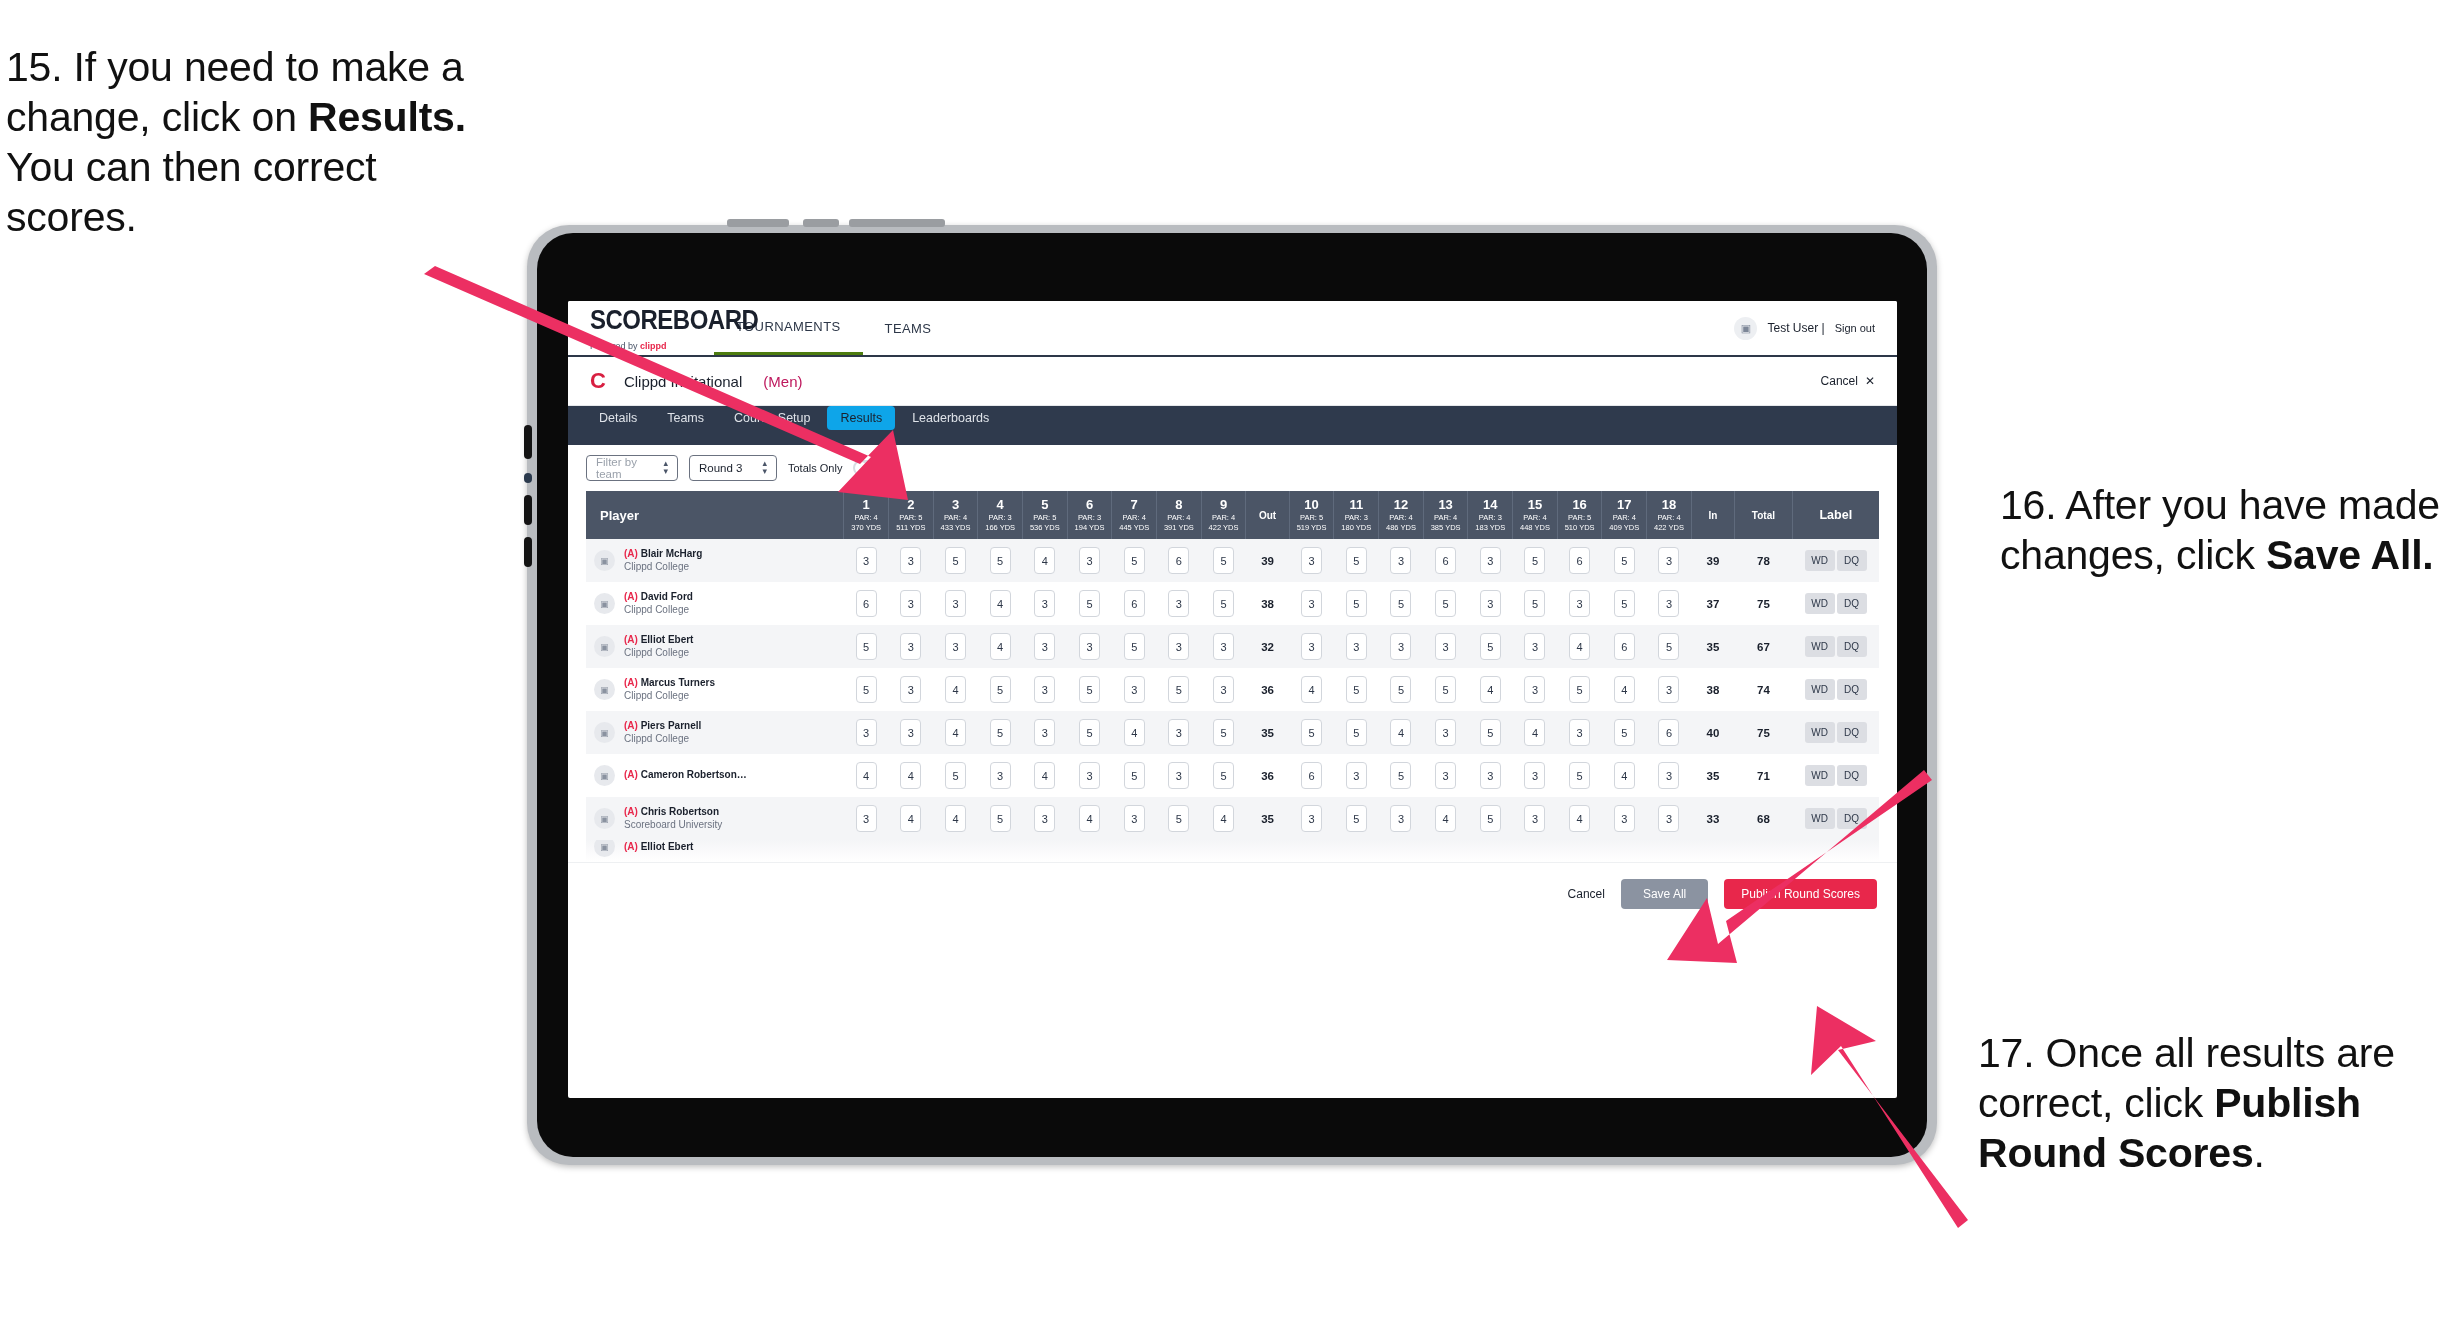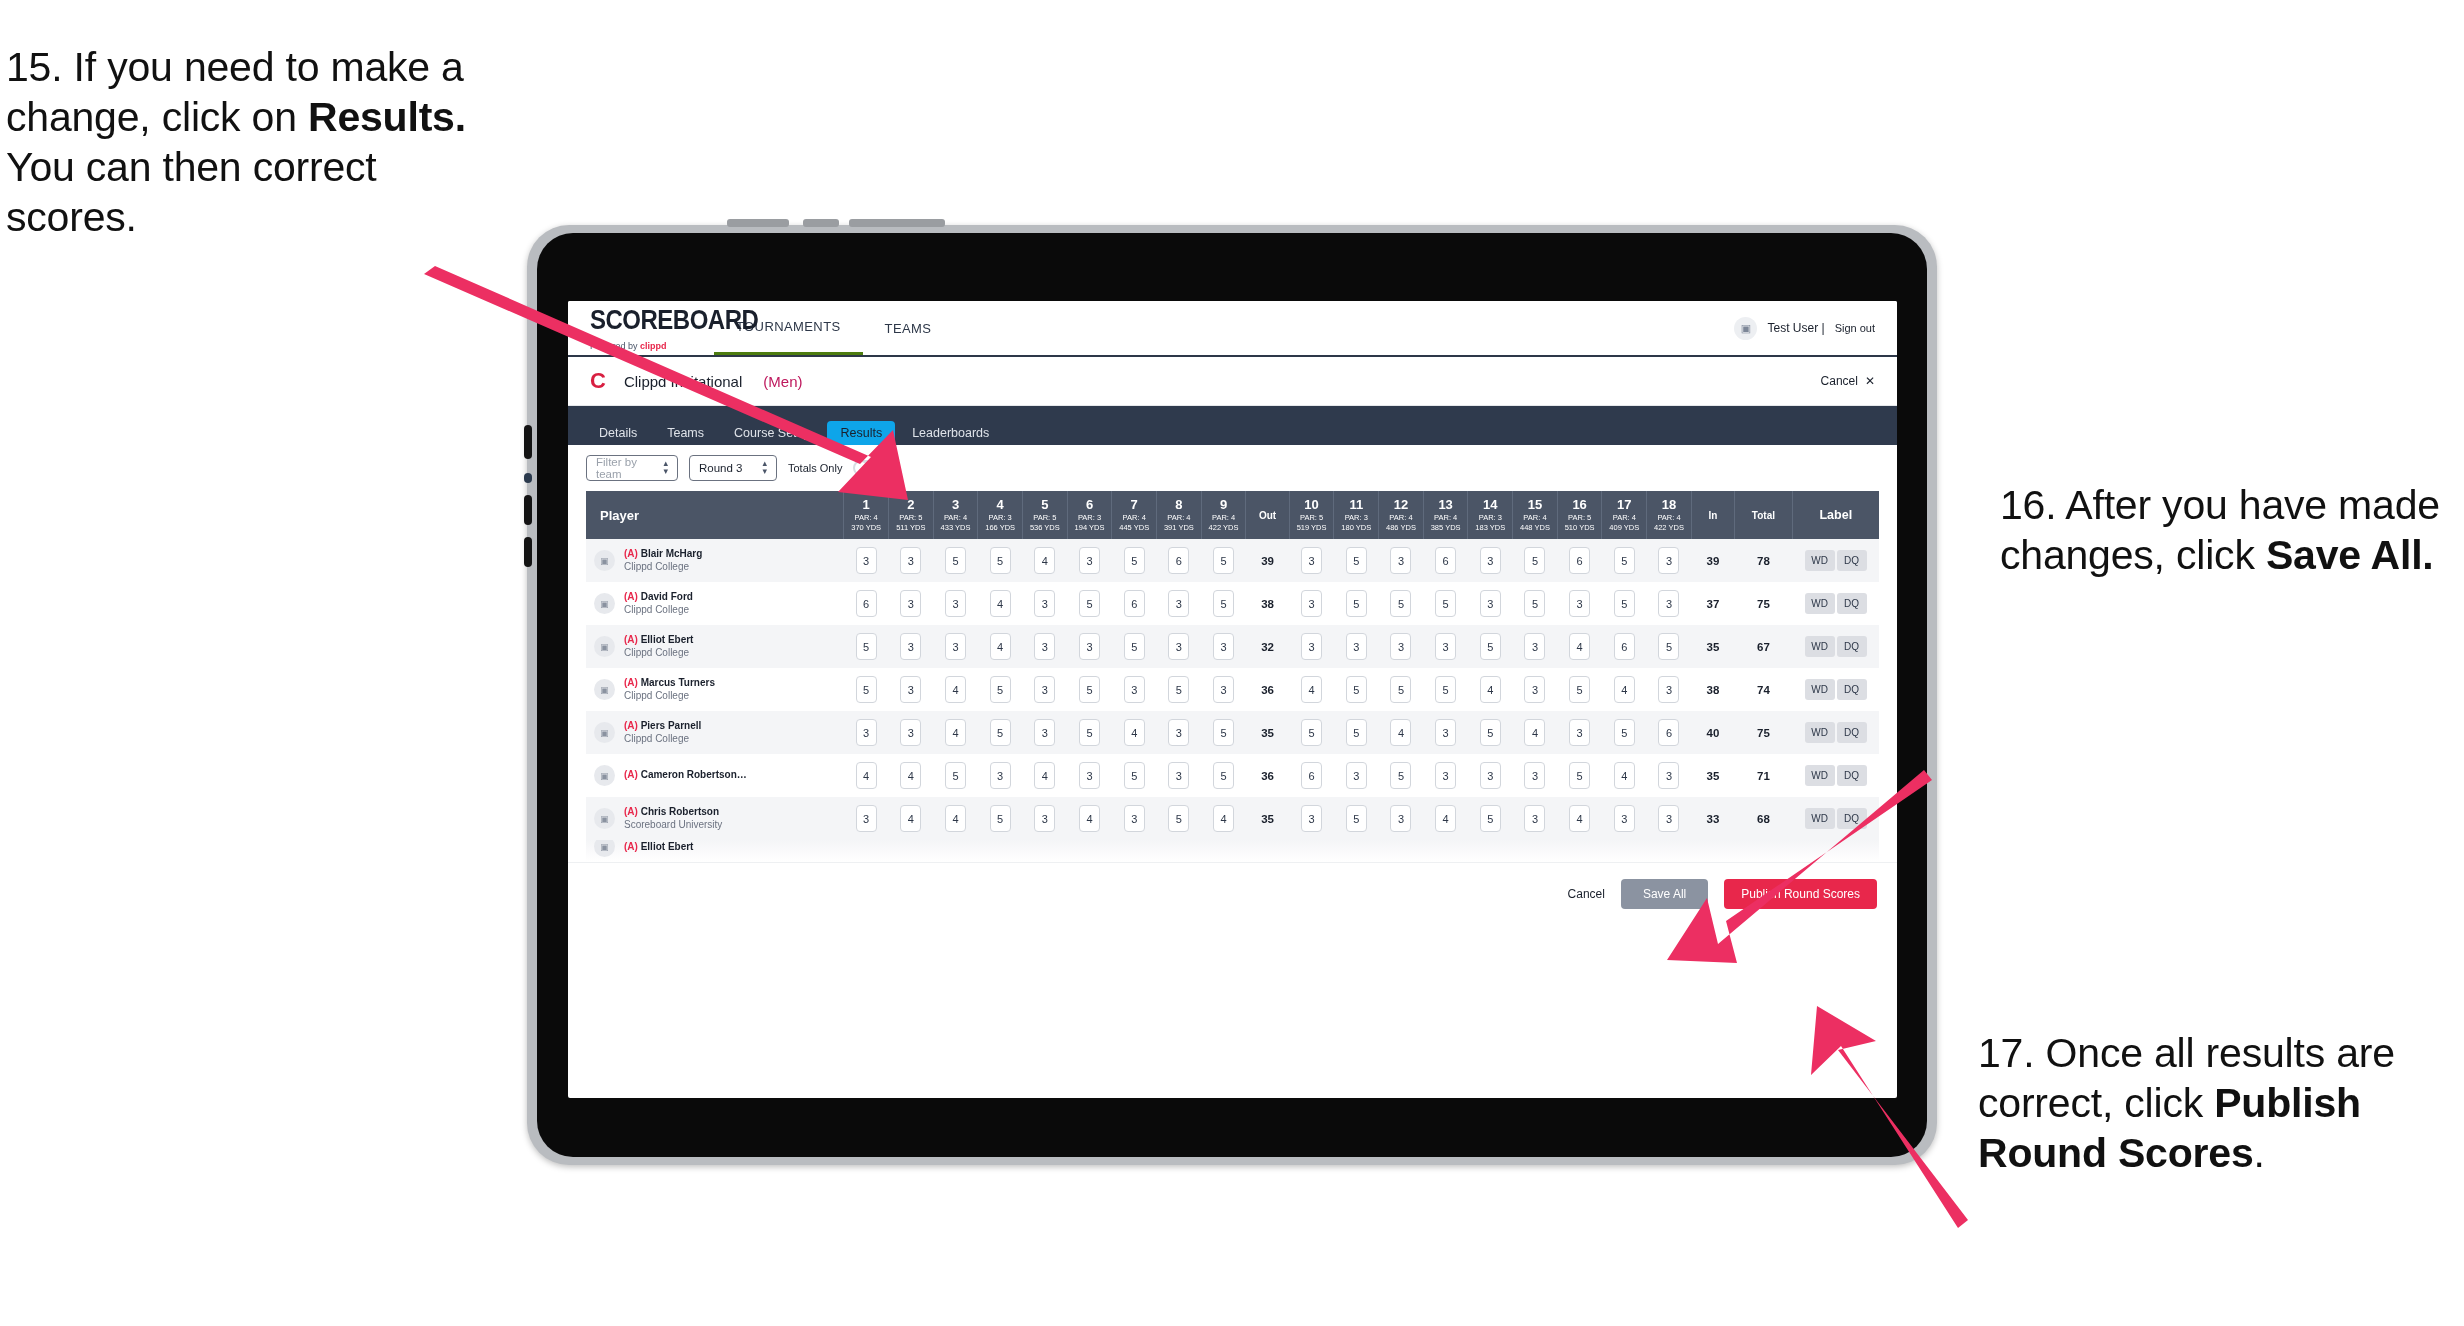--- a/index.html
+++ b/index.html
@@ -62,21 +62,21 @@
   #signout{font-size:11px;color:#1a202c;cursor:pointer;}
 
   
   #tbar{height:48px;background:#fff;display:flex;align-items:center;padding:0 22px;border-bottom:1px solid #e6e8eb;}
   #tlogo{font-size:22px;font-weight:800;color:#d81f41;margin-right:18px;font-family:"Liberation Sans",sans-serif;}
   #tname{font-size:15px;color:#1a202c;font-weight:500;}
   #tgender{font-size:15px;color:#be185d;margin-left:21px;}
   #tcancel{margin-left:auto;font-size:12px;color:#1a202c;display:flex;align-items:center;gap:7px;cursor:pointer;}
 
   
-  #sectabs{height:39px;background:#2f3a4d;display:flex;align-items:flex-end;padding:0 18px;gap:4px;}
+  #sectabs{height:39px;background:#2f3a4d;display:flex;align-items:flex-start;padding:0 18px;gap:4px;}
   .sectab{padding:5px 13px;font-size:12.5px;color:#dfe3e9;border-radius:4px;cursor:pointer;}
   .sectab.active{background:#0ea5e9;color:#1a202c;font-weight:500;}
 
   
   #filters{height:46px;background:#fff;display:flex;align-items:center;padding:0 18px;gap:11px;}
   #search-input{flex:1;height:26px;border:1px solid #cfd4da;border-radius:4px;background:#fff;display:flex;align-items:center;padding:0 11px;box-sizing:border-box;color:#9aa1ab;font-size:11.5px;}
   .selectbox{height:26px;border:1px solid #6b7280;border-radius:4px;display:flex;align-items:center;justify-content:space-between;padding:0 9px;box-sizing:border-box;font-size:11.5px;cursor:pointer;gap:12px;}
   #filter-team{width:92px;color:#9aa1ab;}
   #round-select{width:88px;color:#1a202c;}
   .updown{font-size:9px;color:#4a5568;line-height:.85;display:flex;flex-direction:column;}

